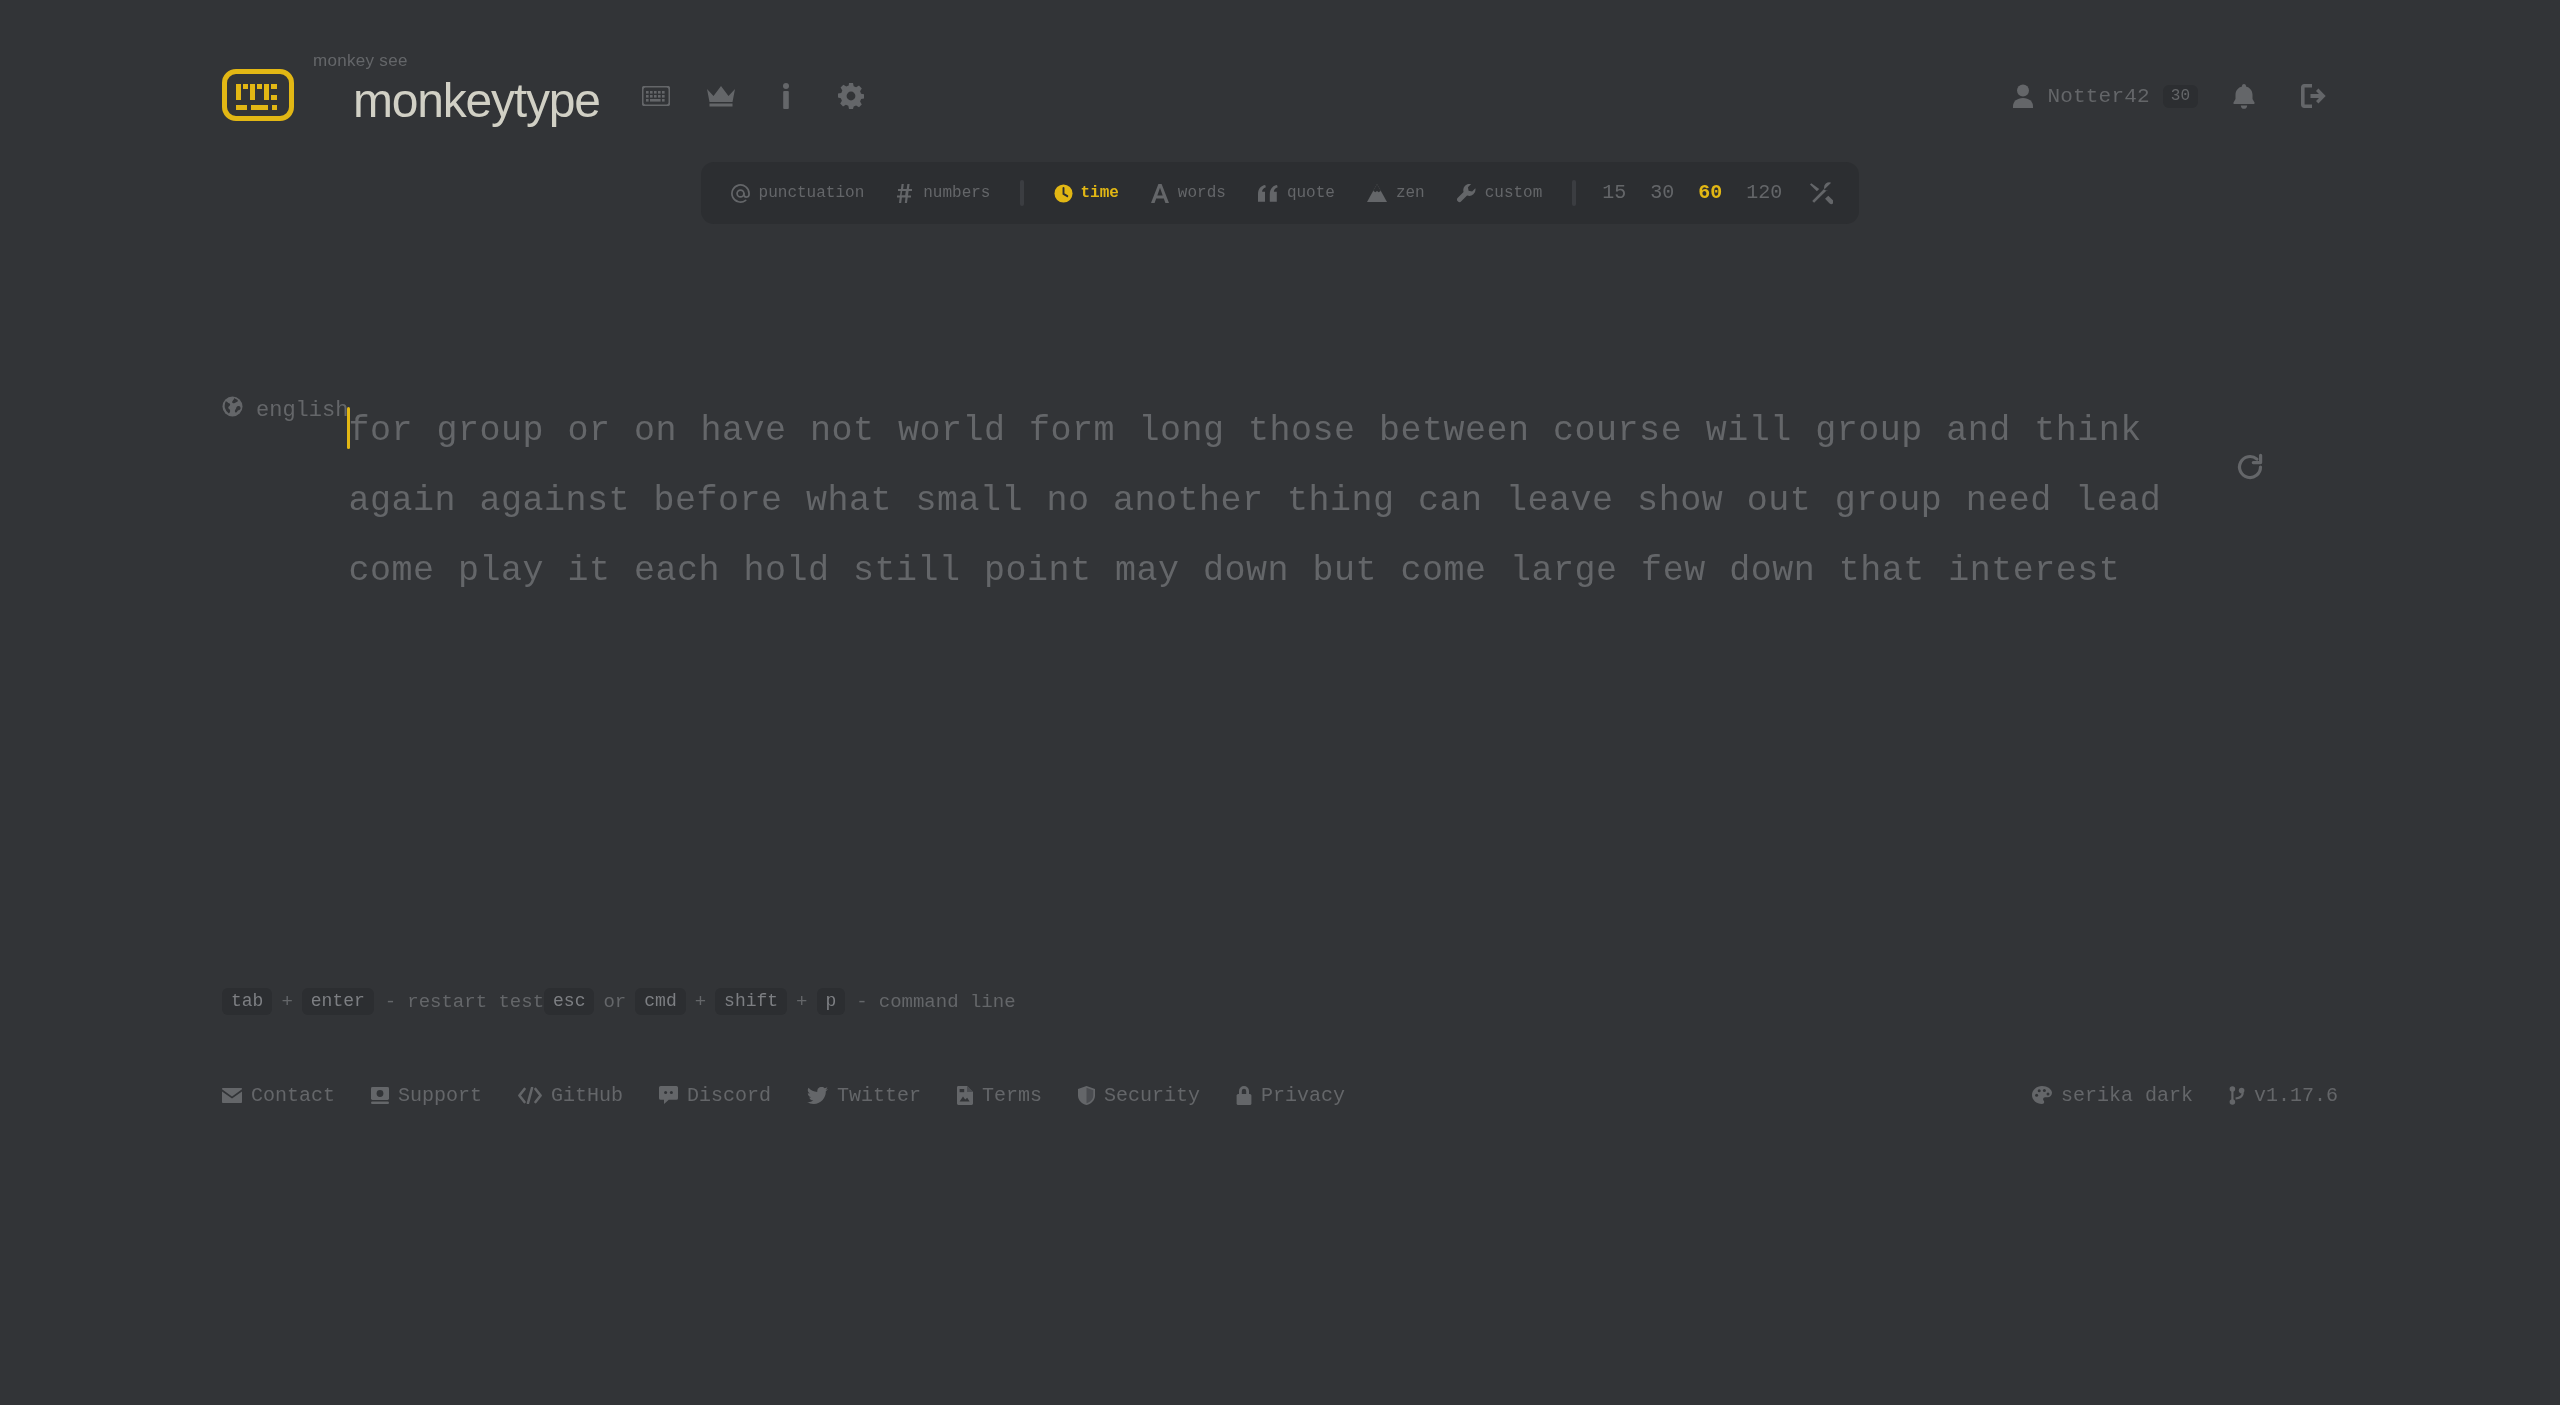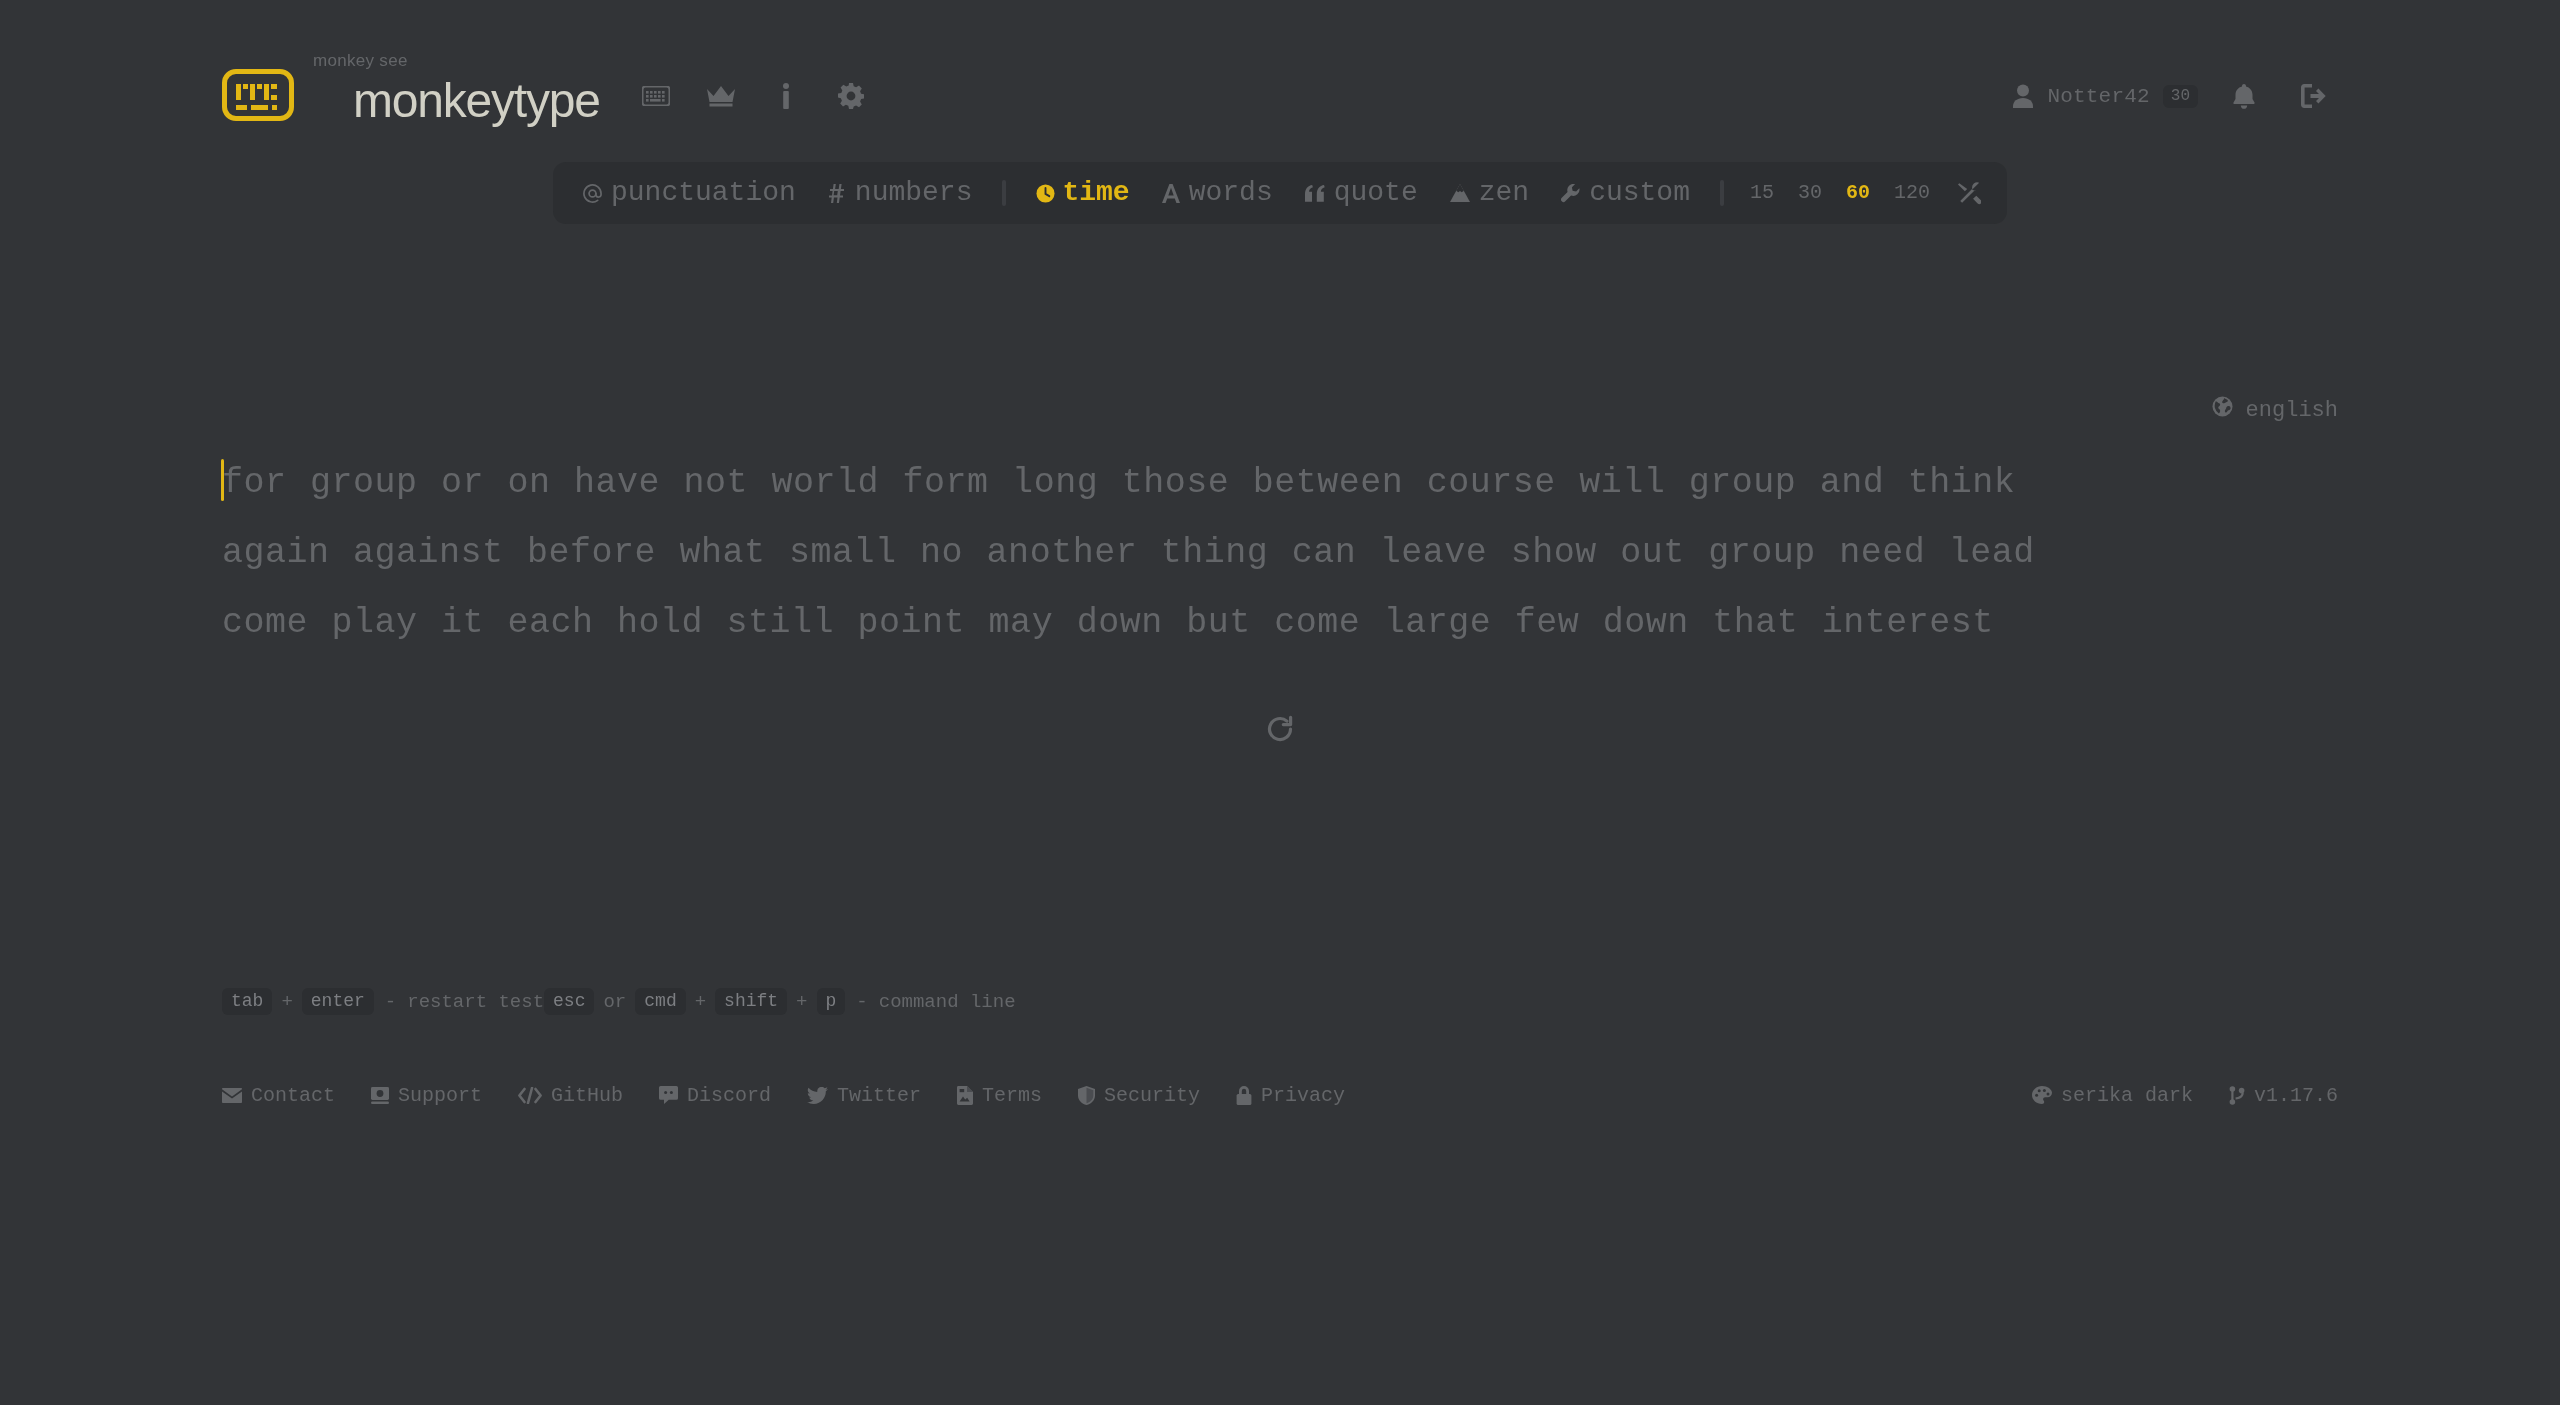--- a/index.html
+++ b/index.html
@@ -149,21 +149,21 @@
     display: flex;
     align-items: center;
     padding: 0 14px;
     gap: 0;
   }
   .cfg-group { display: flex; align-items: center; }
   .cfg-item {
     display: flex;
     align-items: center;
     gap: 9px;
-    font-size: 28px;
+    font-size: 16px;
     color: #646669;
     padding: 0 16px;
     height: 62px;
     line-height: 62px;
     cursor: pointer;
     white-space: nowrap;
   }
   .cfg-item.active { color: #e2b714; font-weight: bold; gap: 7px; }
   .cfg-item .ci { display: flex; align-items: center; }
   .cfg-sep {
@@ -188,22 +188,21 @@
     cursor: pointer;
     color: #646669;
     display: flex;
     align-items: center;
   }
 
   
   .test-area {
     flex: 1 1 auto;
     display: flex;
-    flex-direction: column;
-    align-items: flex-end;
+    align-items: flex-start;
     padding-top: 172px;
   }
 
   .lang-row {
     display: flex;
     align-items: center;
     gap: 13px;
     font-size: 22px;
     color: #646669;
     cursor: pointer;

